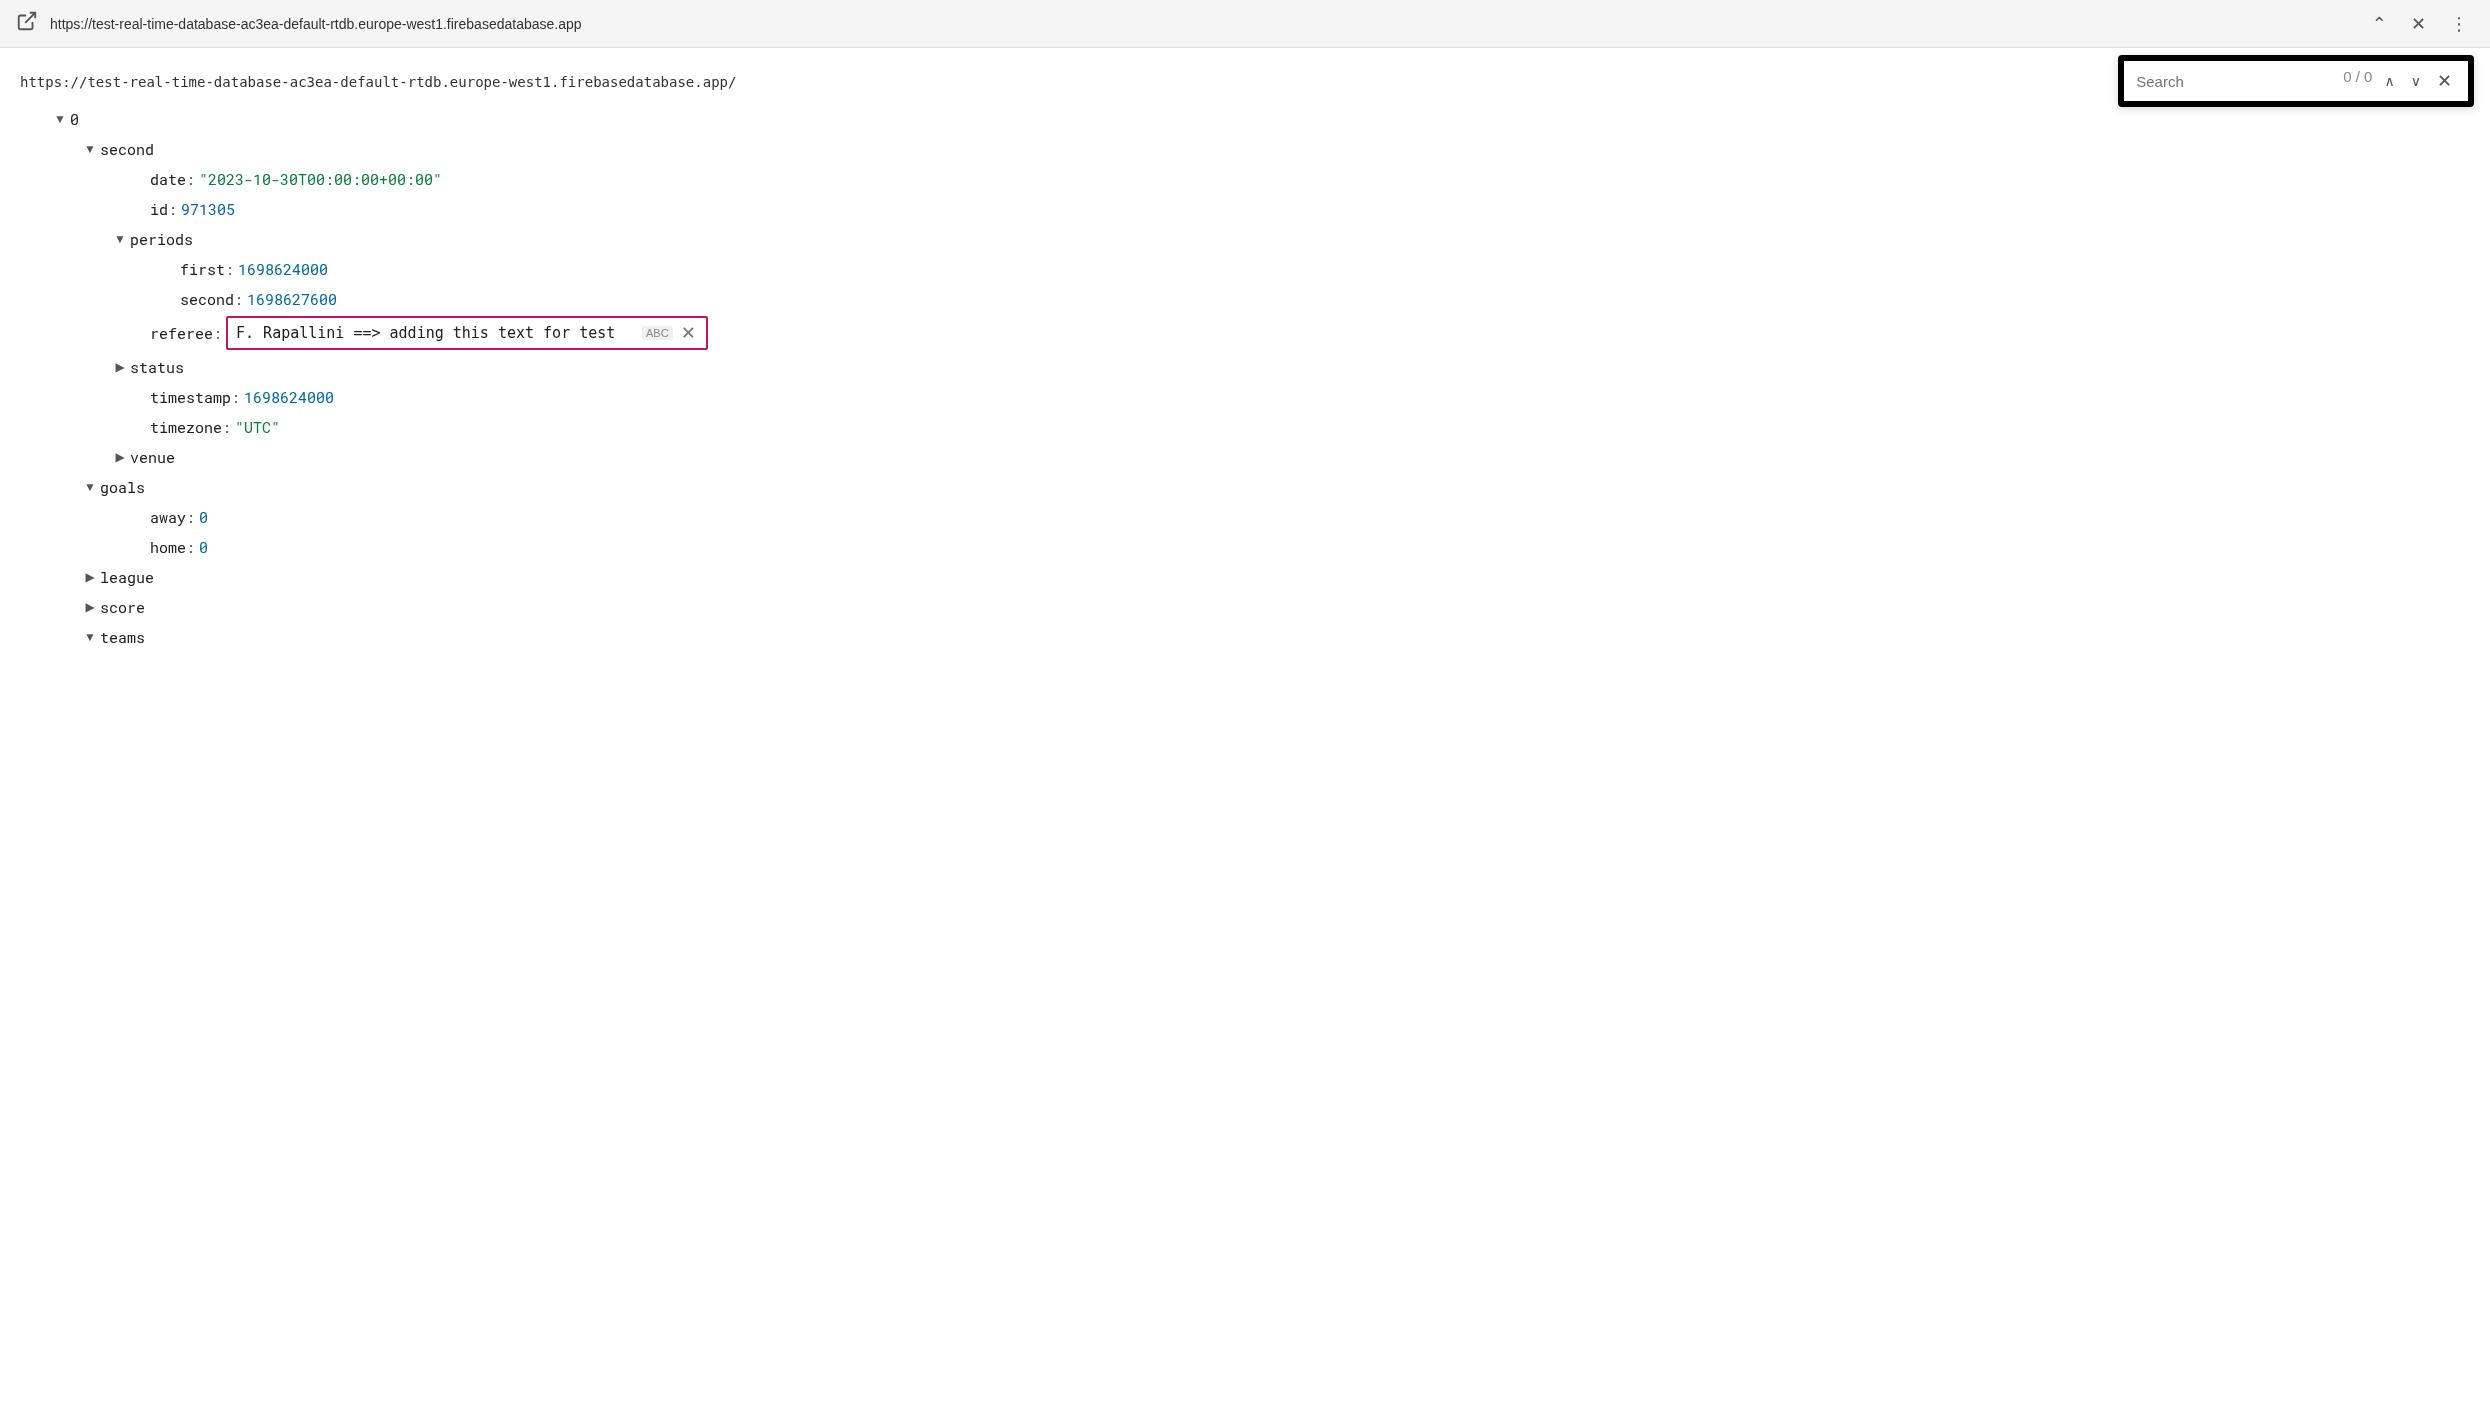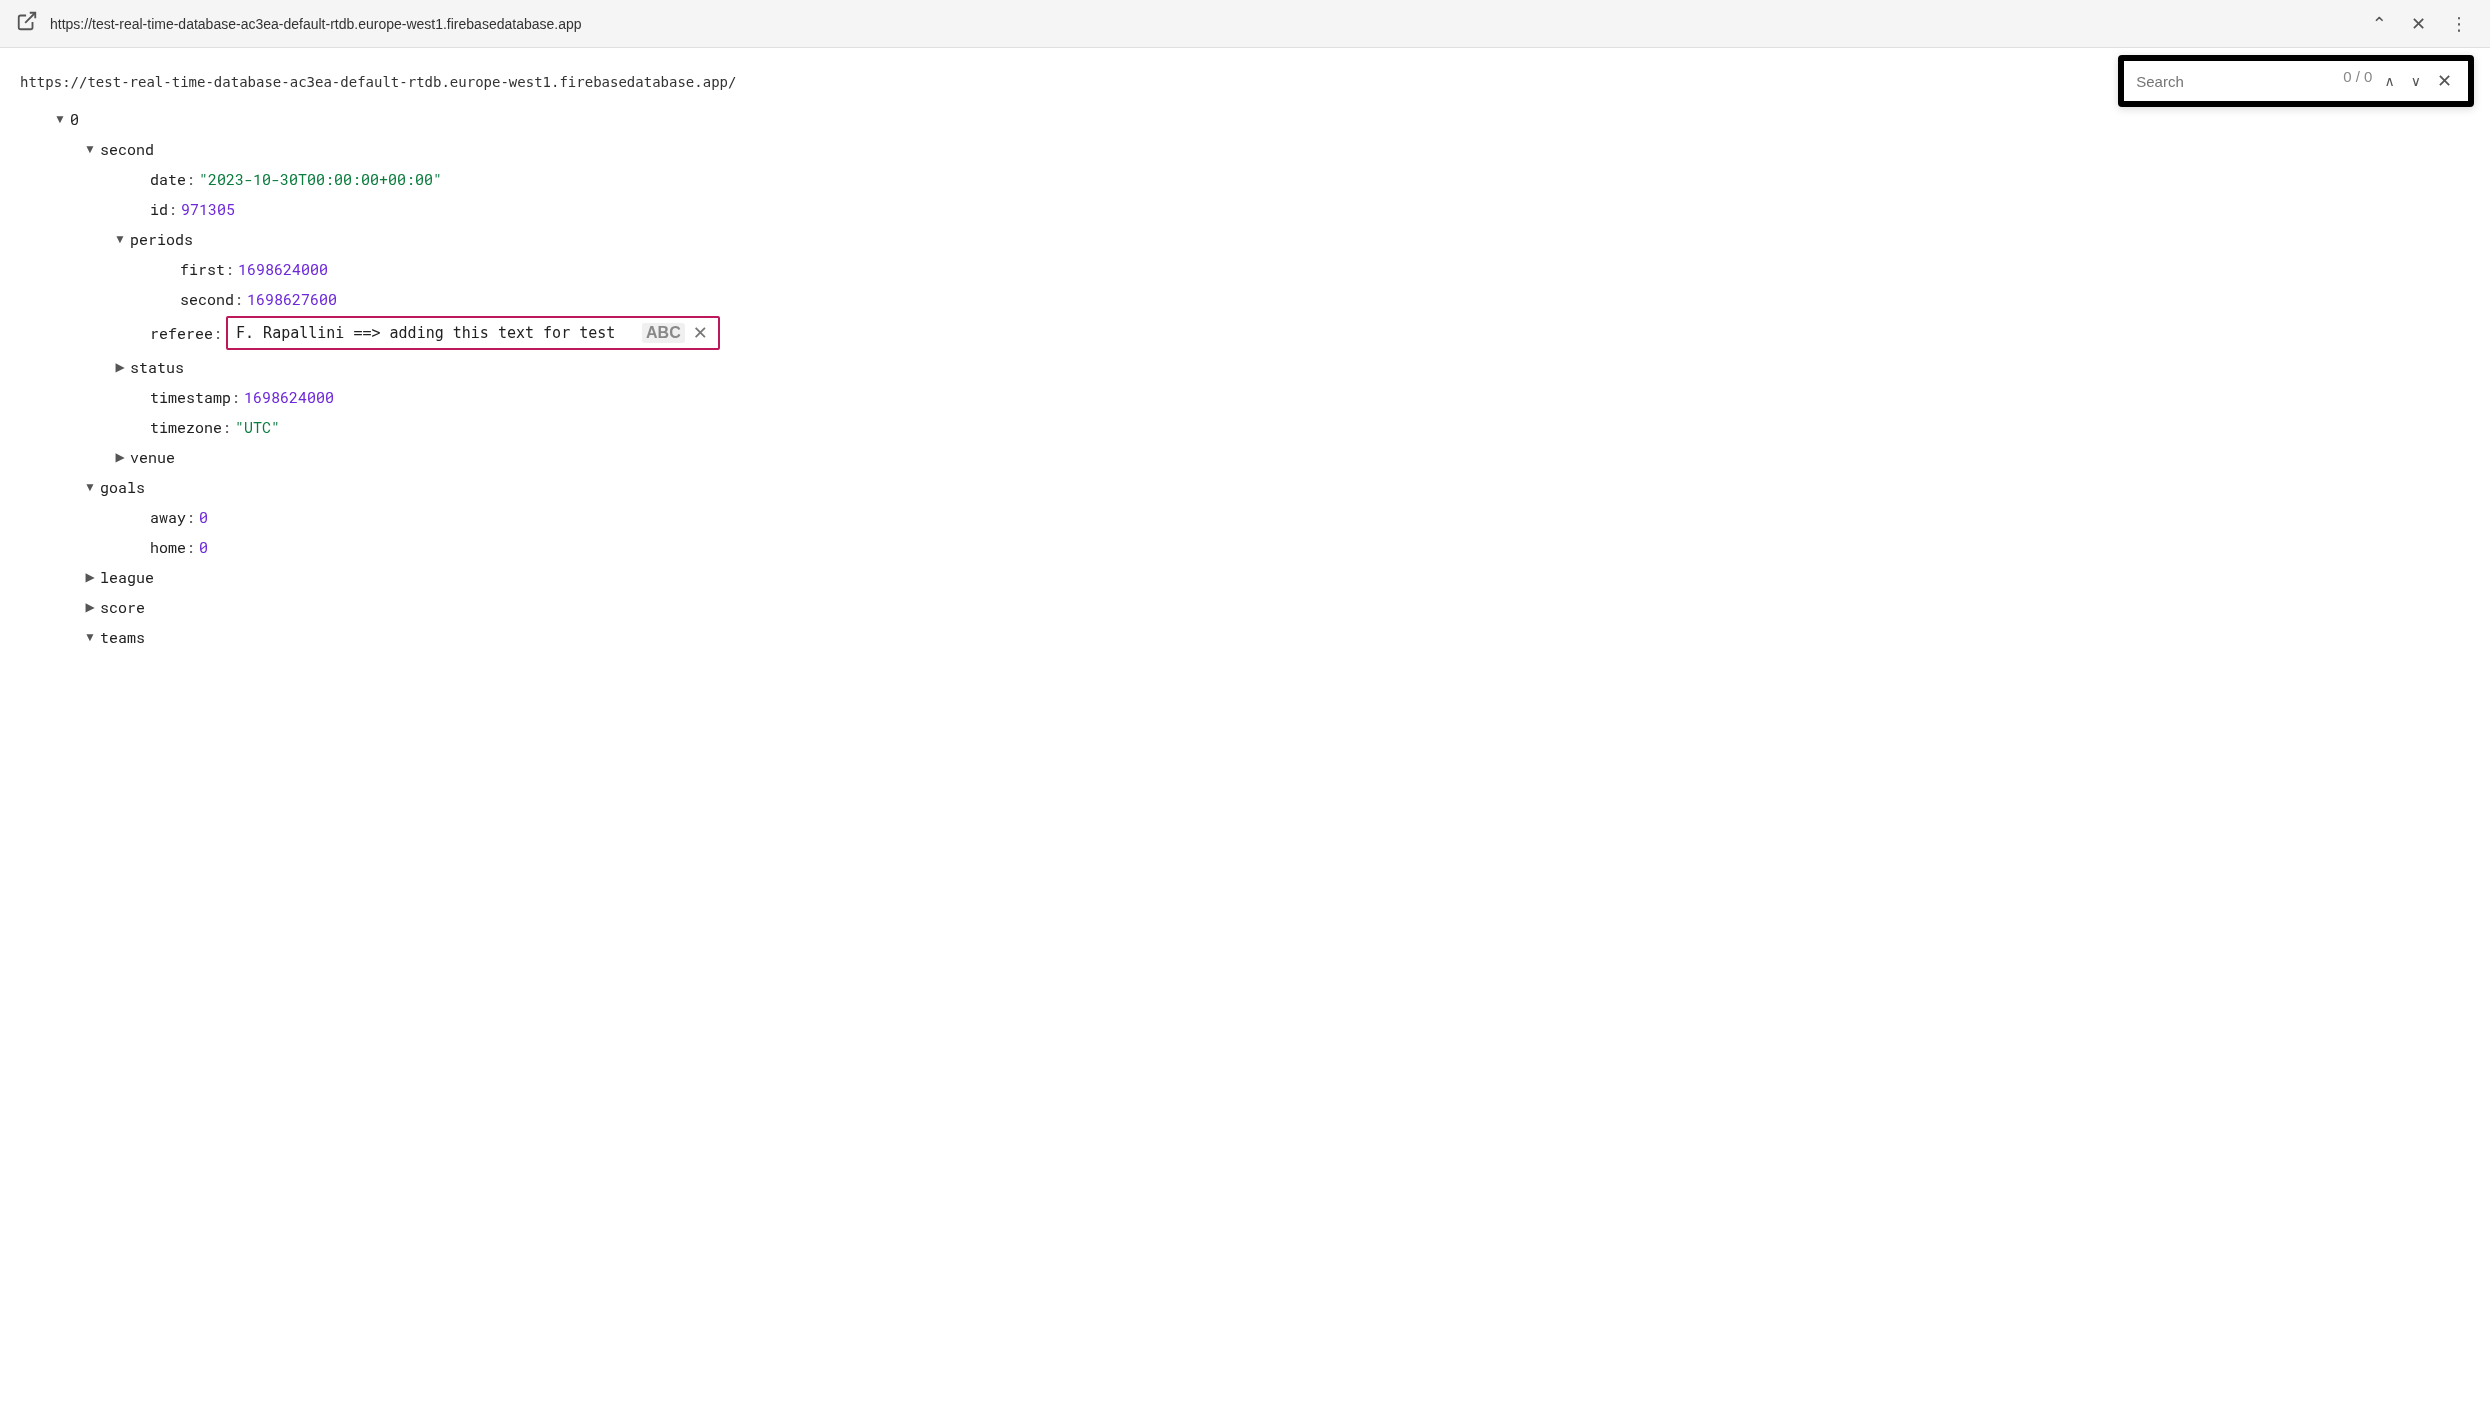--- a/index.html
+++ b/index.html
@@ -129,21 +129,21 @@
       font-weight: 400;
     }
     .colon {
       color: #555;
       margin-right: 4px;
     }
     .value-string {
       color: #0a7c3e;
     }
     .value-number {
-      color: #6d28d9;
+      color: #0369a1;
     }
 
     
     .edit-row {
       display: flex;
       align-items: center;
       min-height: 36px;
       padding: 2px 0;
     }
     .edit-input-wrapper {
@@ -157,23 +157,23 @@
     }
     .edit-input {
       font-family: monospace;
       font-size: 15px;
       border: none;
       outline: none;
       min-width: 400px;
       color: #212121;
     }
     .abc-badge {
-      font-size: 16px;
+      font-size: 11px;
       font-family: Arial, sans-serif;
-      font-weight: bold;
+      font-weight: normal;
       color: #888;
       background: #f0f0f0;
       border-radius: 3px;
       padding: 1px 4px;
     }
     .edit-clear-btn {
       background: none;
       border: none;
       cursor: pointer;
       font-size: 18px;

